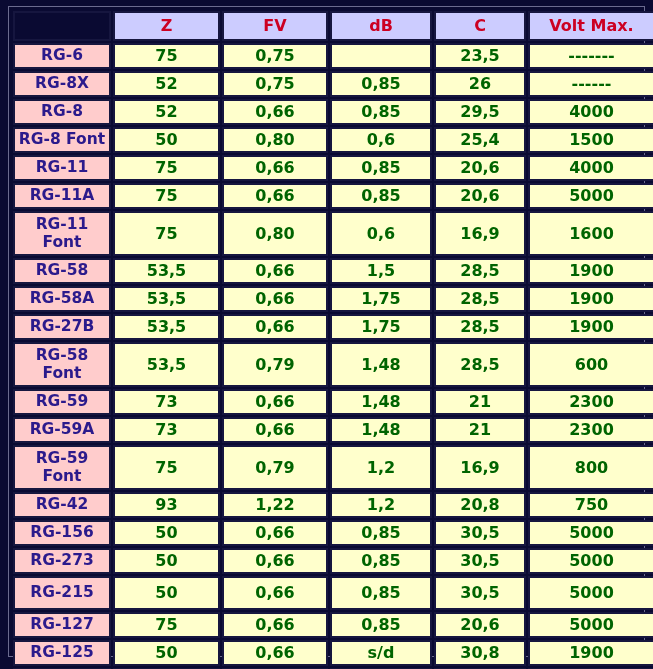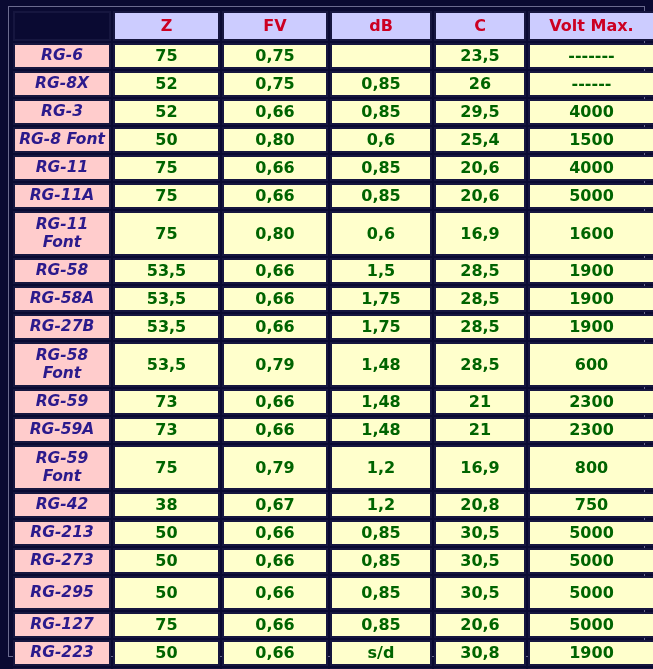--- a/index.html
+++ b/index.html
@@ -65,21 +65,20 @@
     font-size: 16px;
     border: 2px solid #16163f;
     height: 30px;
   }
 
   
   td.name-cell {
     background: #ffcccc;
     color: #2b1a8c;
     font-size: 15.5px;
-    font-style: italic;
   }
   td.name-cell.left-align {
     text-align: left;
     padding-left: 5px;
   }
   td.data-cell {
     background: #ffffcc;
     color: #006400;
     font-size: 16px;
   }
@@ -123,21 +122,21 @@
         </tr>
         <tr class="r-normal">
           <td class="name-cell">RG-8X</td>
           <td class="data-cell">52</td>
           <td class="data-cell">0,75</td>
           <td class="data-cell">0,85</td>
           <td class="data-cell">26</td>
           <td class="data-cell">------</td>
         </tr>
         <tr class="r-normal">
-          <td class="name-cell">RG-3</td>
+          <td class="name-cell">RG-8</td>
           <td class="data-cell">52</td>
           <td class="data-cell">0,66</td>
           <td class="data-cell">0,85</td>
           <td class="data-cell">29,5</td>
           <td class="data-cell">4000</td>
         </tr>
         <tr class="r-normal">
           <td class="name-cell">RG-8 Font</td>
           <td class="data-cell">50</td>
           <td class="data-cell">0,80</td>
@@ -220,60 +219,60 @@
         <tr class="r-tall">
           <td class="name-cell">RG-59<br>Font</td>
           <td class="data-cell">75</td>
           <td class="data-cell">0,79</td>
           <td class="data-cell">1,2</td>
           <td class="data-cell">16,9</td>
           <td class="data-cell">800</td>
         </tr>
         <tr class="r-normal">
           <td class="name-cell">RG-42</td>
-          <td class="data-cell">38</td>
-          <td class="data-cell">0,67</td>
+          <td class="data-cell">93</td>
+          <td class="data-cell">1,22</td>
           <td class="data-cell">1,2</td>
           <td class="data-cell">20,8</td>
           <td class="data-cell">750</td>
         </tr>
         <tr class="r-normal">
-          <td class="name-cell">RG-213</td>
+          <td class="name-cell">RG-156</td>
           <td class="data-cell">50</td>
           <td class="data-cell">0,66</td>
           <td class="data-cell">0,85</td>
           <td class="data-cell">30,5</td>
           <td class="data-cell">5000</td>
         </tr>
         <tr class="r-normal">
           <td class="name-cell">RG-273</td>
           <td class="data-cell">50</td>
           <td class="data-cell">0,66</td>
           <td class="data-cell">0,85</td>
           <td class="data-cell">30,5</td>
           <td class="data-cell">5000</td>
         </tr>
         <tr class="r-mid">
-          <td class="name-cell">RG-295</td>
+          <td class="name-cell">RG-215</td>
           <td class="data-cell">50</td>
           <td class="data-cell">0,66</td>
           <td class="data-cell">0,85</td>
           <td class="data-cell">30,5</td>
           <td class="data-cell">5000</td>
         </tr>
         <tr class="r-normal">
           <td class="name-cell">RG-127</td>
           <td class="data-cell">75</td>
           <td class="data-cell">0,66</td>
           <td class="data-cell">0,85</td>
           <td class="data-cell">20,6</td>
           <td class="data-cell">5000</td>
         </tr>
         <tr class="r-normal">
-          <td class="name-cell">RG-223</td>
+          <td class="name-cell">RG-125</td>
           <td class="data-cell">50</td>
           <td class="data-cell">0,66</td>
           <td class="data-cell">s/d</td>
           <td class="data-cell">30,8</td>
           <td class="data-cell">1900</td>
         </tr>
         <tr class="r-tall">
           <td class="name-cell left-align">Belden<br>9913</td>
           <td class="data-cell">50</td>
           <td class="data-cell">0,84</td>

